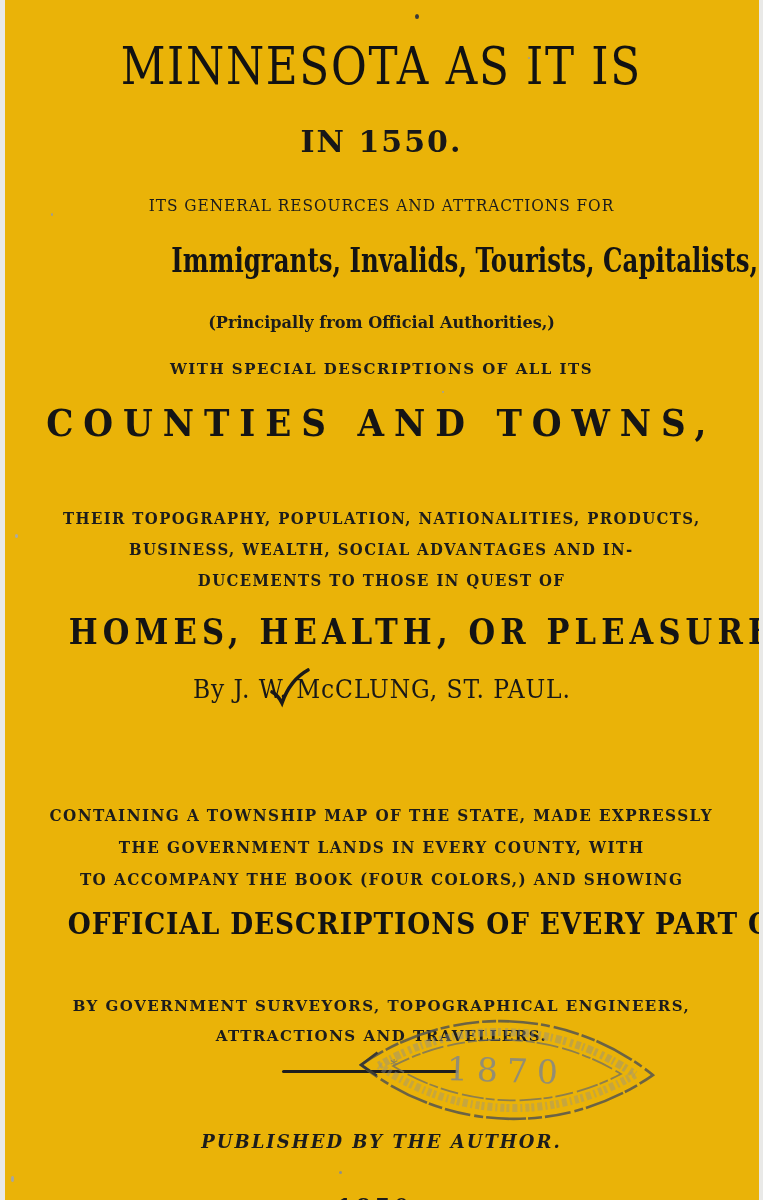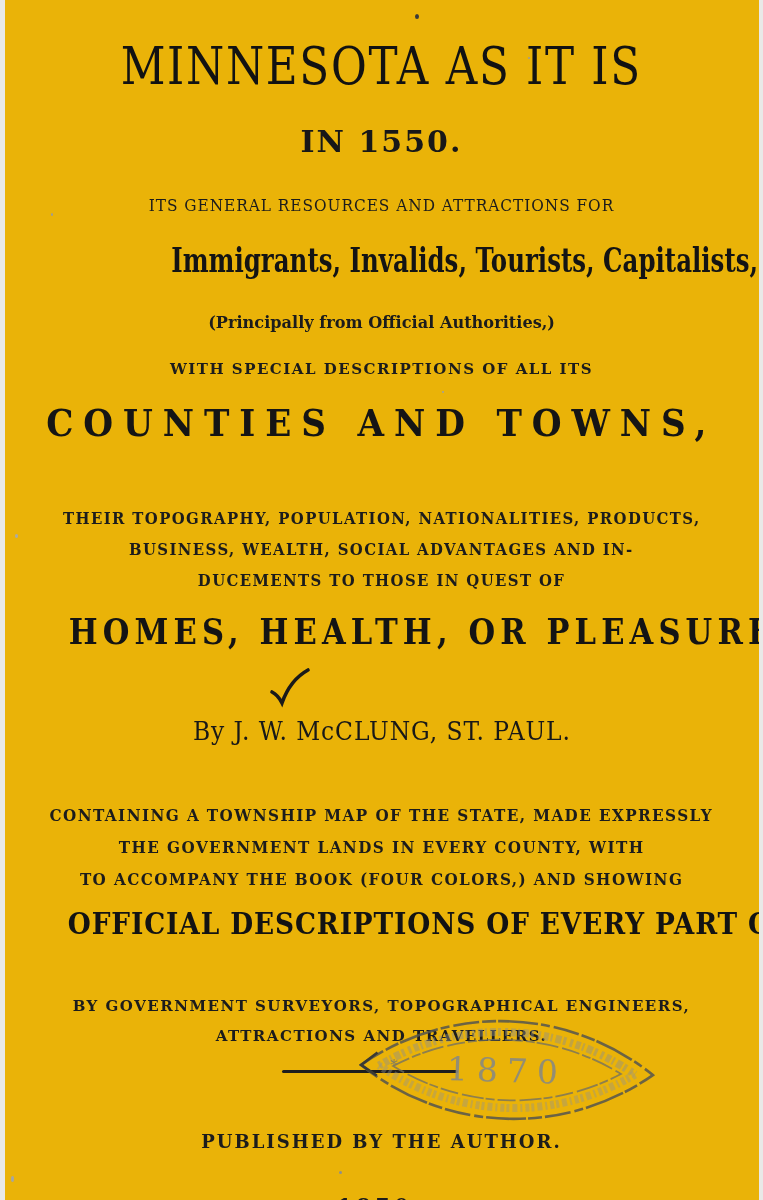--- a/index.html
+++ b/index.html
@@ -24,28 +24,28 @@
   .audience .squeeze{transform:scaleX(.72);}
   .authorities{top:312px;font-size:17px;font-weight:bold;}
   .authorities .squeeze{transform:scaleX(.95);}
   .special{top:360px;font-size:15px;font-weight:bold;letter-spacing:1.5px;}
   .counties{top:400px;font-size:38px;font-weight:bold;letter-spacing:11px;color:#151515;}
   .counties .squeeze{transform:scaleX(.9);}
   .topics{top:503px;font-size:16px;font-weight:bold;line-height:31px;letter-spacing:1.5px;}
   .topics .squeeze{transform:scaleX(.93);}
   .homes{top:610px;font-size:36px;font-weight:bold;letter-spacing:6px;color:#141414;}
   .homes .squeeze{transform:scaleX(.85);}
-  .byline{top:716px;font-size:26px;letter-spacing:1px;color:#181818;}
+  .byline{top:674px;font-size:26px;letter-spacing:1px;color:#181818;}
   .byline .squeeze{transform:scaleX(.9);}
   .mapnote{top:800px;font-size:16px;font-weight:bold;line-height:32px;letter-spacing:1.5px;}
   .mapnote .squeeze{transform:scaleX(.95);}
   .official{top:906px;font-size:30px;font-weight:bold;color:#131313;letter-spacing:1px;}
   .official .squeeze{transform:scaleX(.88);}
   .surveyors{top:972px;font-size:15px;font-weight:bold;line-height:30px;letter-spacing:1.5px;margin-top:19px;}
-  .published{top:1131px;font-size:18px;font-weight:bold;letter-spacing:2px;}
+  .published{top:1131px;font-size:18px;font-weight:bold;letter-spacing:2px;font-style:italic;}
   .yearline{top:1162px;font-size:20px;font-weight:bold;letter-spacing:5px;margin-top:32px;}
 
   .ink-rule{
     position:absolute;top:1070px;left:277px;width:176px;height:3px;
     background:#1e1e1e;border-radius:2px;
   }
   .check-mark{position:absolute;left:263px;top:666px;width:44px;height:44px;}
   .stamp{position:absolute;left:352px;top:1016px;width:300px;height:108px;transform:rotate(2deg);}
 
   .speck{position:absolute;border-radius:50%;}

